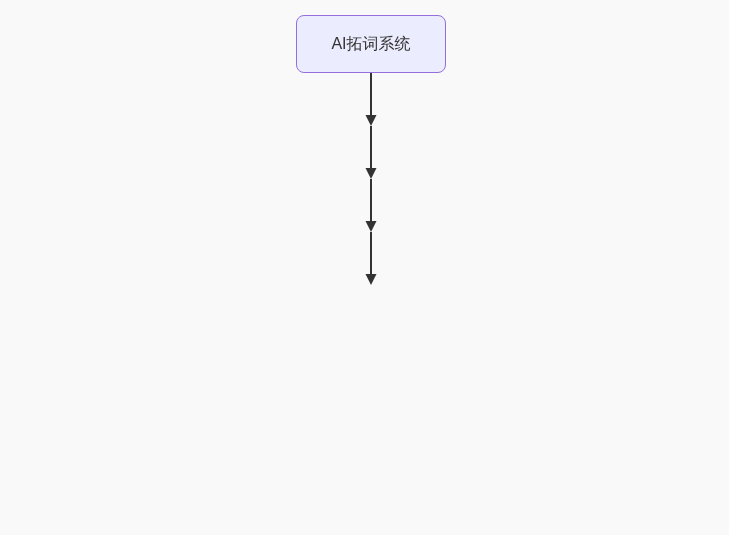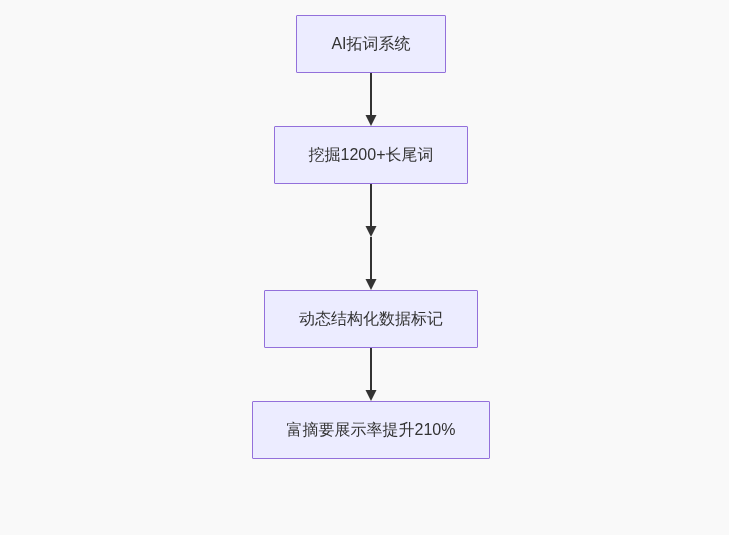--- a/index.html
+++ b/index.html
@@ -22,21 +22,21 @@
     left: 13px;
     width: 716px;
     display: flex;
     flex-direction: column;
     align-items: center;
   }
   .node {
     box-sizing: border-box;
     background: #ECECFF;
     border: 1px solid #9370DB;
-    border-radius: 1px;
+    border-radius: 8px;
     color: #333333;
     font-size: 16px;
     line-height: 16px;
     padding: 20px 34px;
     text-align: center;
     white-space: nowrap;
   }
   .arrow {
     width: 14px;
     height: 53px;
@@ -50,36 +50,33 @@
 <div class="canvas">
   <div class="flow">
 
     <div class="node">AI拓词系统</div>
 
     <svg class="arrow" viewBox="0 0 14 53" aria-hidden="true">
       <line x1="7" y1="0" x2="7" y2="43" stroke="#333333" stroke-width="2"></line>
       <polygon points="1.5,42 12.5,42 7,53" fill="#333333"></polygon>
     </svg>
 
-    <div class="node">挖掘1200+长尾词</div>
 
     <svg class="arrow" viewBox="0 0 14 53" aria-hidden="true">
       <line x1="7" y1="0" x2="7" y2="43" stroke="#333333" stroke-width="2"></line>
       <polygon points="1.5,42 12.5,42 7,53" fill="#333333"></polygon>
     </svg>
 
 
     <svg class="arrow" viewBox="0 0 14 53" aria-hidden="true">
       <line x1="7" y1="0" x2="7" y2="43" stroke="#333333" stroke-width="2"></line>
       <polygon points="1.5,42 12.5,42 7,53" fill="#333333"></polygon>
     </svg>
 
-    <div class="node">动态结构化数据标记</div>
 
     <svg class="arrow" viewBox="0 0 14 53" aria-hidden="true">
       <line x1="7" y1="0" x2="7" y2="43" stroke="#333333" stroke-width="2"></line>
       <polygon points="1.5,42 12.5,42 7,53" fill="#333333"></polygon>
     </svg>
 
-    <div class="node">富摘要展示率提升210%</div>
 
   </div>
 </div>
 
 </body></html>

